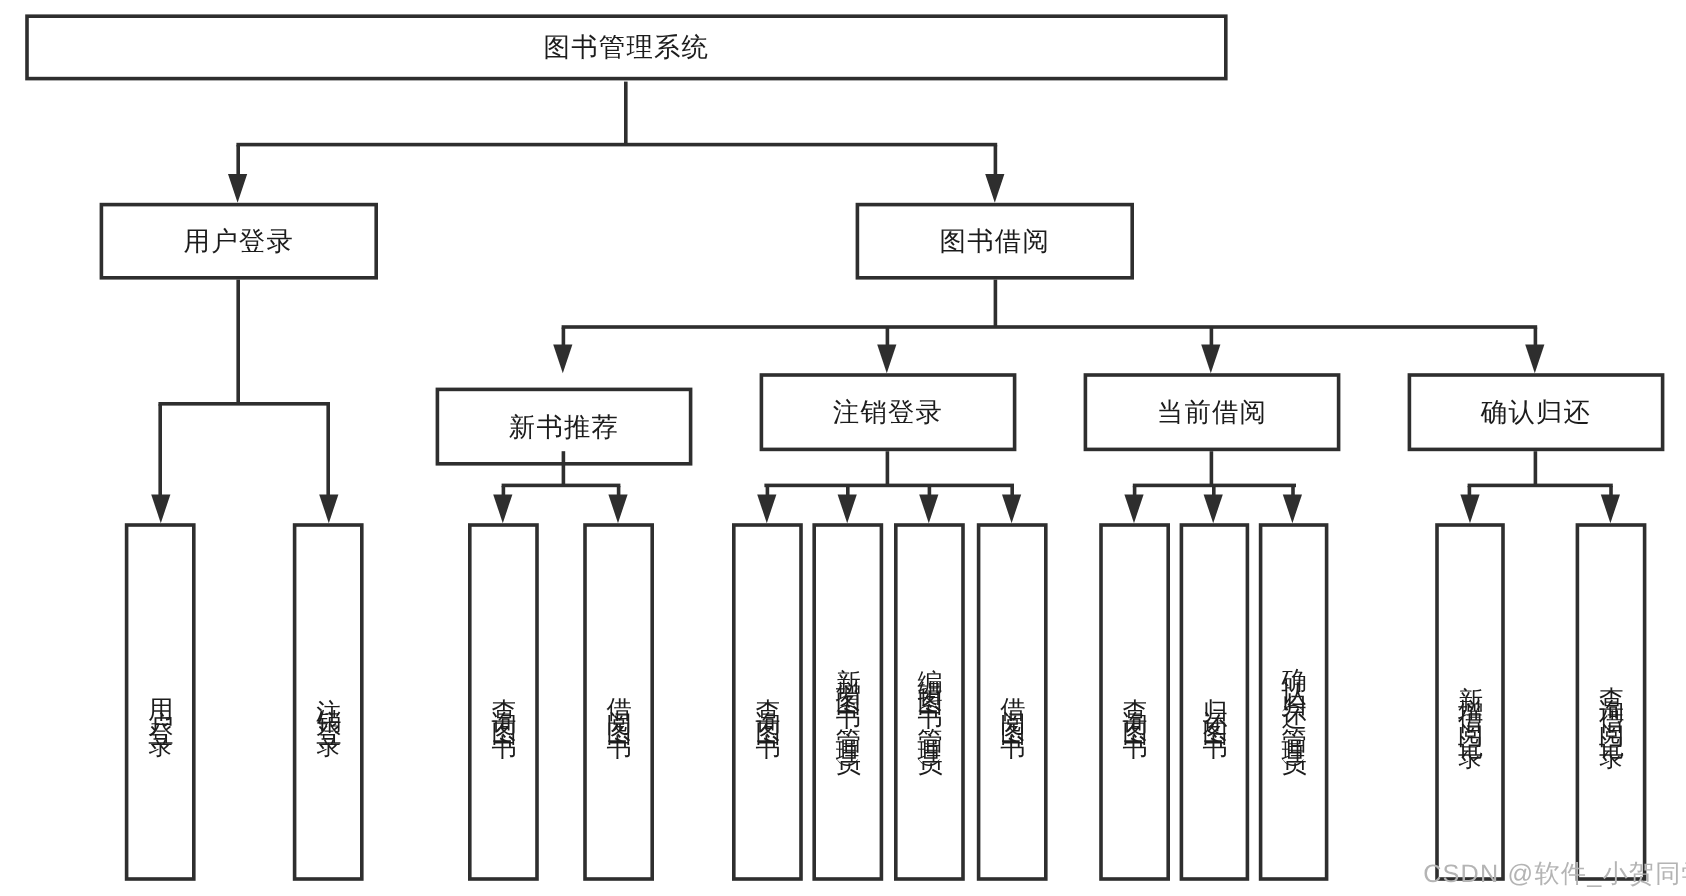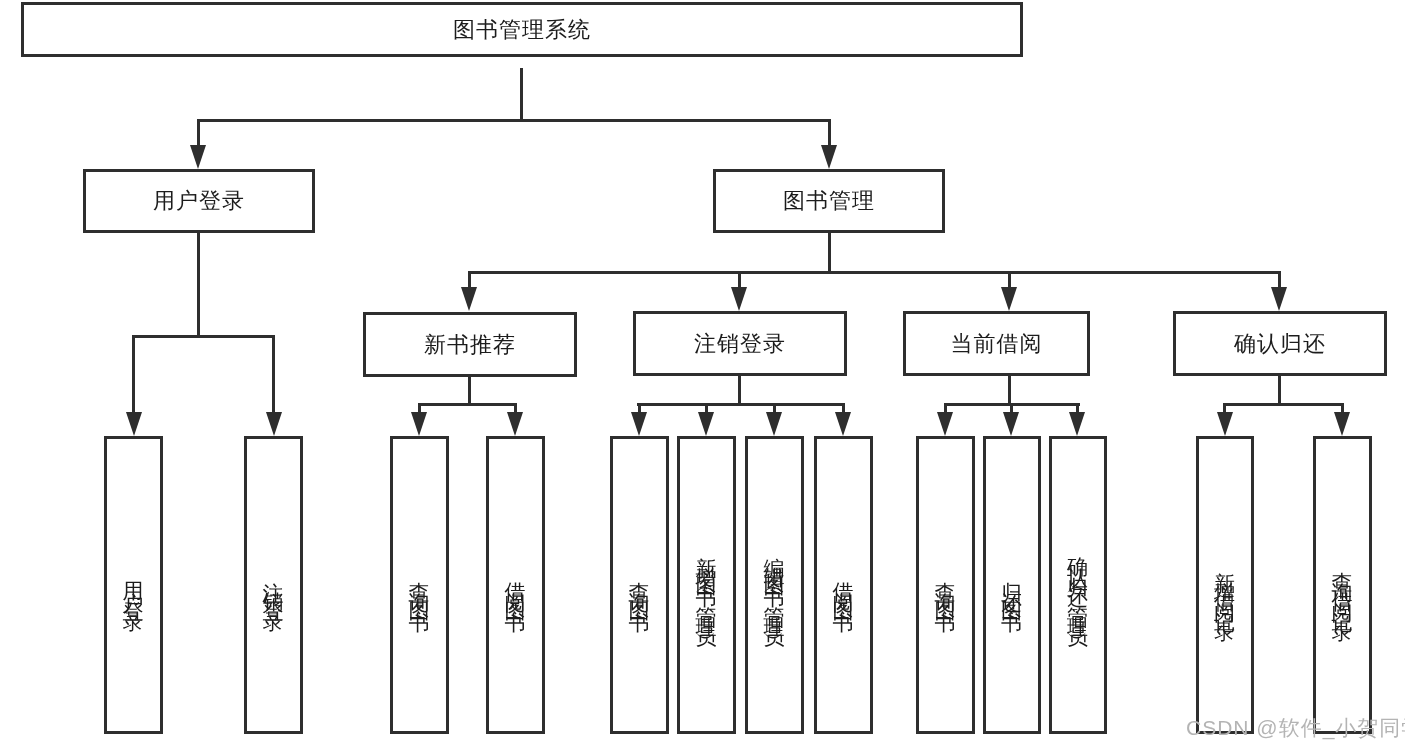--- a/index.html
+++ b/index.html
@@ -28,53 +28,53 @@
     position:absolute; left:1186px; top:714px;
     font-size:21px; color:#b4b4b4; letter-spacing:1px; z-index:5;
     white-space:nowrap;
   }
 </style>
 </head>
 <body>
 
 <div id="canvas">
 
-  <div class="box hbox" style="left:21px; top:2px; width:1002px; height:55px;">图书管理系统</div>
+  <div class="box hbox" style="left:21px; top:12px; width:1002px; height:55px;">图书管理系统</div>
 
   <div class="line" style="left:520px; top:68px; width:3px; height:53px;"></div>
   <div class="line" style="left:197px; top:119px; width:634px; height:3px;"></div>
   <div class="line" style="left:197px; top:121px; width:3px; height:26px;"></div>
   <div class="arrow" style="left:190px; top:145px;"></div>
   <div class="line" style="left:828px; top:121px; width:3px; height:26px;"></div>
   <div class="arrow" style="left:821px; top:145px;"></div>
 
   <div class="box hbox" style="left:83px; top:169px; width:232px; height:64px;">用户登录</div>
-  <div class="box hbox" style="left:713px; top:169px; width:232px; height:64px;">图书管理</div>
+  <div class="box hbox" style="left:713px; top:169px; width:232px; height:64px;">图书借阅</div>
 
   <div class="line" style="left:197px; top:233px; width:3px; height:104px;"></div>
   <div class="line" style="left:132px; top:335px; width:143px; height:3px;"></div>
   <div class="line" style="left:132px; top:337px; width:3px; height:76px;"></div>
   <div class="arrow" style="left:126px; top:412px;"></div>
   <div class="line" style="left:272px; top:337px; width:3px; height:76px;"></div>
   <div class="arrow" style="left:266px; top:412px;"></div>
 
   <div class="line" style="left:828px; top:233px; width:3px; height:40px;"></div>
   <div class="line" style="left:468px; top:271px; width:813px; height:3px;"></div>
   <div class="line" style="left:468px; top:273px; width:3px; height:18px;"></div>
   <div class="arrow" style="left:461px; top:287px;"></div>
   <div class="line" style="left:738px; top:273px; width:3px; height:18px;"></div>
   <div class="arrow" style="left:731px; top:287px;"></div>
   <div class="line" style="left:1008px; top:273px; width:3px; height:18px;"></div>
   <div class="arrow" style="left:1001px; top:287px;"></div>
   <div class="line" style="left:1278px; top:273px; width:3px; height:18px;"></div>
   <div class="arrow" style="left:1271px; top:287px;"></div>
 
-  <div class="box hbox" style="left:363px; top:312px; width:214px; height:65px;">新书推荐</div>
+  <div class="box hbox" style="left:363px; top:323px; width:214px; height:65px;">新书推荐</div>
   <div class="box hbox" style="left:633px; top:311px; width:214px; height:65px;">注销登录</div>
-  <div class="box hbox" style="left:903px; top:311px; width:187px; height:65px;">当前借阅</div>
+  <div class="box hbox" style="left:903px; top:311px; width:214px; height:65px;">当前借阅</div>
   <div class="box hbox" style="left:1173px; top:311px; width:214px; height:65px;">确认归还</div>
 
   <div class="line" style="left:468px; top:376px; width:3px; height:29px;"></div>
   <div class="line" style="left:418px; top:403px; width:99px; height:3px;"></div>
   <div class="line" style="left:418px; top:405px; width:3px; height:9px;"></div>
   <div class="arrow" style="left:411px; top:412px;"></div>
   <div class="line" style="left:514px; top:405px; width:3px; height:9px;"></div>
   <div class="arrow" style="left:507px; top:412px;"></div>
 
   <div class="line" style="left:738px; top:376px; width:3px; height:29px;"></div>

